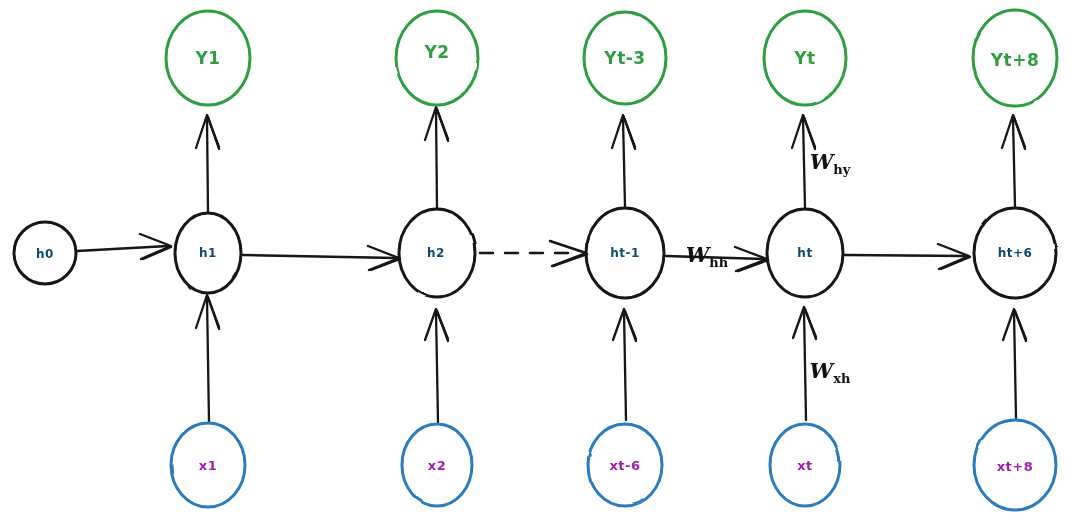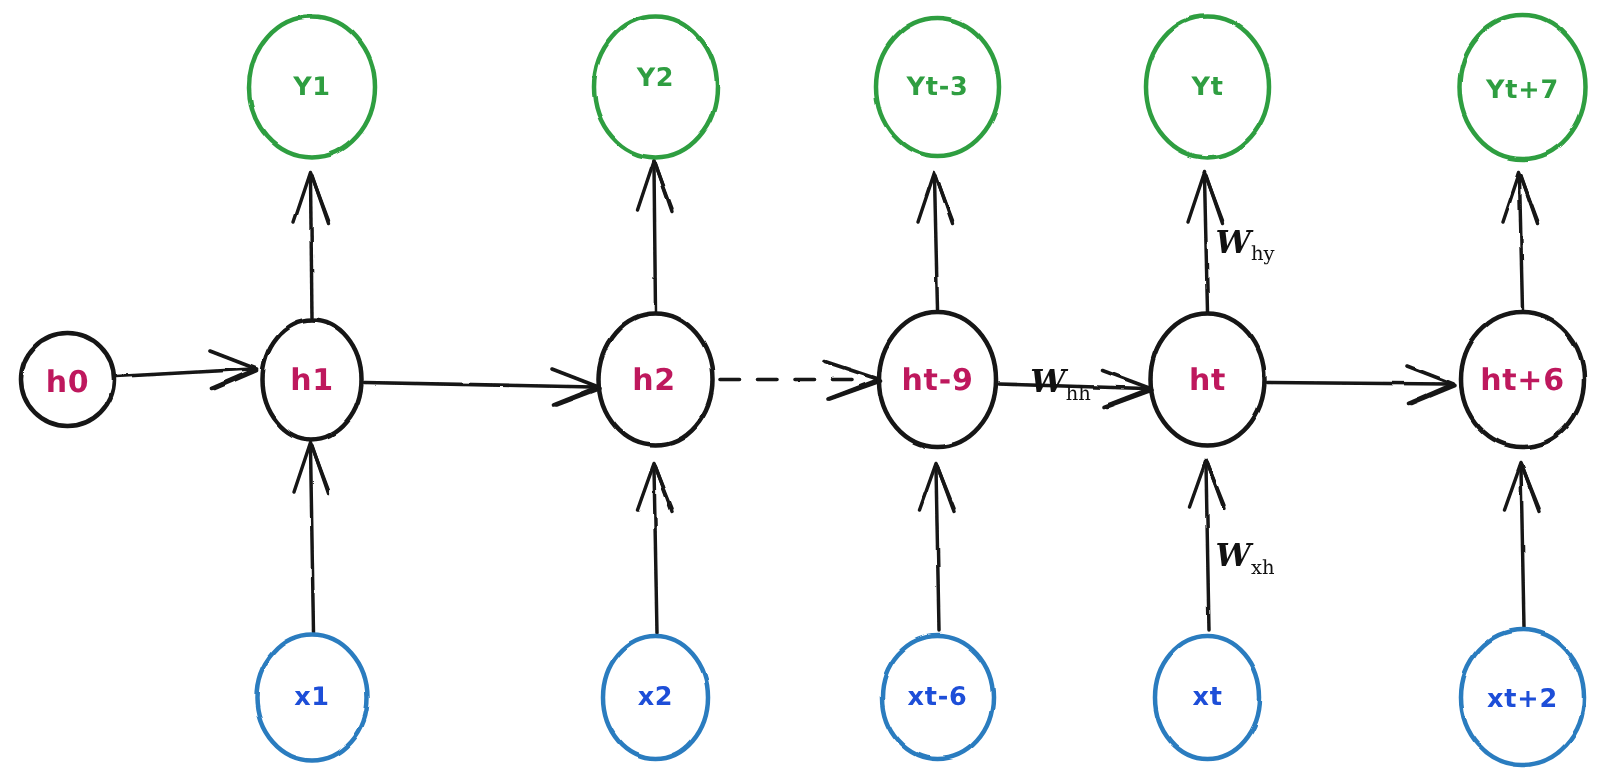--- a/index.html
+++ b/index.html
@@ -8,30 +8,30 @@
     font-family:"DejaVu Sans","Liberation Sans",sans-serif;
   }
   #stage{position:relative;width:1048px;height:520px;background:#fff;}
   #canvas{position:absolute;left:0;top:0;width:1080px;height:520px;}
   .node-label{
     position:absolute;transform:translate(-50%,-50%);
     white-space:nowrap;pointer-events:none;
     font-family:"DejaVu Sans","Liberation Sans",sans-serif;
     font-weight:600;letter-spacing:.5px;
   }
-  .lbl-h{color:#be185d;font-size:20px;}
+  .lbl-h{color:#0c4a6e;font-size:12px;}
   .lbl-y{color:#2f9e41;font-size:17px;}
-  .lbl-x{color:#1d4ed8;font-size:17px;}
+  .lbl-x{color:#a21caf;font-size:13px;}
   .wlabel{
     position:absolute;transform:translate(-50%,-50%);
     color:#111;white-space:nowrap;pointer-events:none;
     font-family:"DejaVu Serif","Liberation Serif",serif;
     font-style:italic;font-weight:700;font-size:21px;
   }
-  .wlabel sub{font-size:13px;font-style:normal;font-weight:400;letter-spacing:0;}
+  .wlabel sub{font-size:13px;font-style:normal;font-weight:700;letter-spacing:0;}
 </style>
 </head>
 <body>
 
 <div id="stage">
 
   <svg id="canvas" viewBox="0 0 1080 520" xmlns="http://www.w3.org/2000/svg">
     <defs>
       <filter id="rough" x="-20%" y="-20%" width="140%" height="140%">
         <feTurbulence type="fractalNoise" baseFrequency="0.035" numOctaves="2" seed="7" result="n"></feTurbulence>
@@ -155,34 +155,34 @@
       <ellipse cx="625" cy="465" rx="37" ry="41"></ellipse>
       <ellipse cx="805" cy="465" rx="35" ry="41"></ellipse>
       <ellipse cx="1015" cy="465" rx="41" ry="45"></ellipse>
     </g>
   </svg>
 
   <div class="node-label lbl-y" style="left:208px;top:58px">Y1</div>
   <div class="node-label lbl-y" style="left:437px;top:52px">Y2</div>
   <div class="node-label lbl-y" style="left:625px;top:58px">Yt-3</div>
   <div class="node-label lbl-y" style="left:805px;top:58px">Yt</div>
-  <div class="node-label lbl-y" style="left:1015px;top:60px">Yt+7</div>
+  <div class="node-label lbl-y" style="left:1015px;top:60px">Yt+8</div>
 
   <div class="node-label lbl-h" style="left:45px;top:254px">h0</div>
   <div class="node-label lbl-h" style="left:208px;top:253px">h1</div>
   <div class="node-label lbl-h" style="left:436px;top:253px">h2</div>
-  <div class="node-label lbl-h" style="left:625px;top:253px">ht-9</div>
+  <div class="node-label lbl-h" style="left:625px;top:253px">ht-1</div>
   <div class="node-label lbl-h" style="left:805px;top:253px">ht</div>
   <div class="node-label lbl-h" style="left:1015px;top:253px">ht+6</div>
 
   <div class="node-label lbl-x" style="left:208px;top:465px">x1</div>
   <div class="node-label lbl-x" style="left:437px;top:465px">x2</div>
   <div class="node-label lbl-x" style="left:625px;top:465px">xt-6</div>
   <div class="node-label lbl-x" style="left:805px;top:465px">xt</div>
-  <div class="node-label lbl-x" style="left:1015px;top:466px">xt+2</div>
+  <div class="node-label lbl-x" style="left:1015px;top:466px">xt+8</div>
 
   <div class="wlabel" style="left:830px;top:163px">
     <span>W</span><sub>hy</sub>
   </div>
   <div class="wlabel" style="left:707px;top:256px">
     <span>W</span><sub>hh</sub>
   </div>
   <div class="wlabel" style="left:830px;top:372px">
     <span>W</span><sub>xh</sub>
   </div>

